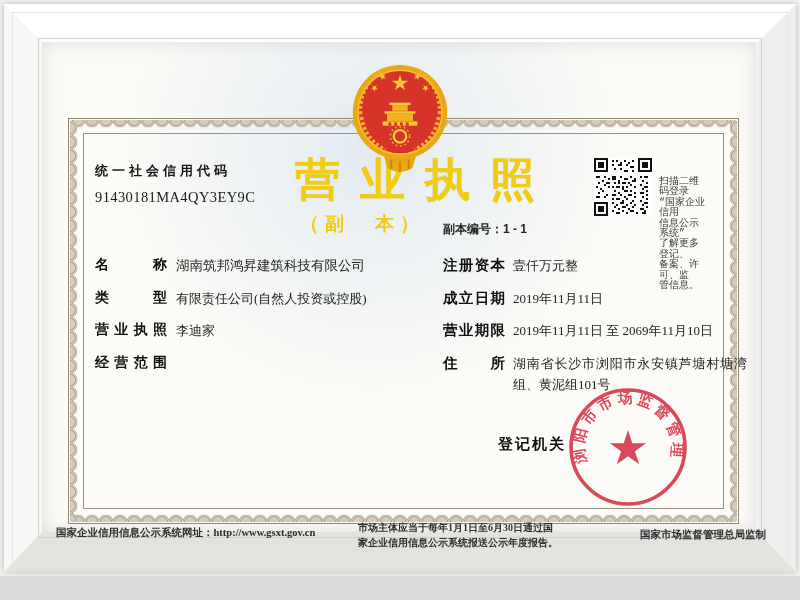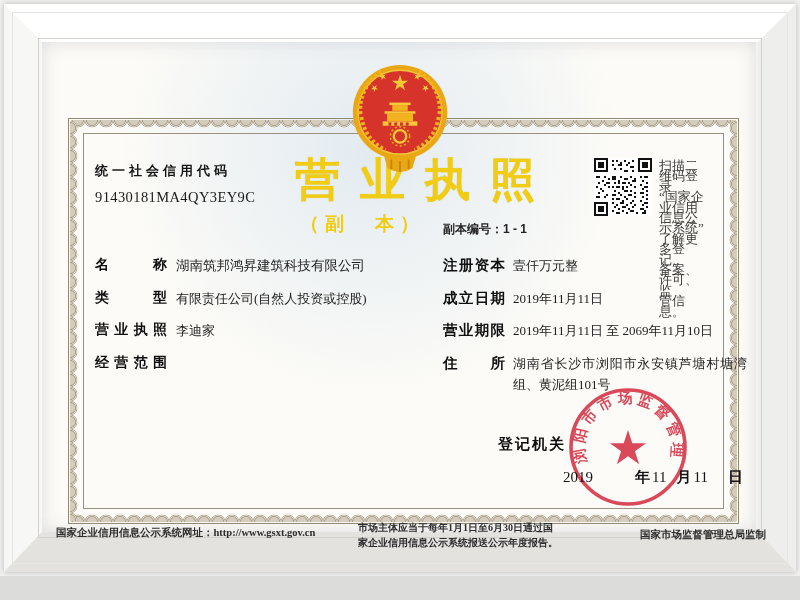--- a/index.html
+++ b/index.html
@@ -35,22 +35,22 @@
     letter-spacing:4px;color:#151515;}
   .credit-value{position:absolute;left:95px;top:189px;font-family:"Liberation Serif",serif;
     font-size:14.5px;letter-spacing:.4px;color:#1b1b1b;}
   .title{position:absolute;left:240px;top:150px;width:330px;text-align:center;
     font-size:45px;font-weight:bold;letter-spacing:20px;padding-left:20px;color:#f0cd12;
     text-shadow:0 0 1px rgba(214,160,0,.55);}
   .subtitle{position:absolute;left:300px;top:211px;width:200px;text-align:left;
     font-size:19px;font-weight:bold;letter-spacing:6px;color:#f0cd12;}
   .copy-no{position:absolute;left:443px;top:221px;font-size:12px;font-weight:bold;color:#222;}
   .qr{position:absolute;left:594px;top:158px;width:58px;height:58px;background:#fff;}
-  .qr-caption{position:absolute;left:659px;top:161px;width:48px;font-size:13px;line-height:10.4px;
-    color:#3a3a3a;font-family:Liberation Serif, serif;}
+  .qr-caption{position:absolute;left:659px;top:177px;width:48px;font-size:10px;line-height:10.4px;
+    color:#3a3a3a;font-family:Liberation Mono, monospace;}
 
   
   .lbl{position:absolute;font-weight:bold;color:#101010;text-align:justify;text-align-last:justify;}
   .lbl.left{left:95px;width:72px;font-size:14px;}
   .lbl.right{left:443px;width:62px;font-size:14.5px;}
   .val{position:absolute;font-family:"Liberation Serif",serif;font-size:13px;color:#1d1d1d;line-height:20.5px;}
   .val.left{left:176px;width:290px;text-align:justify;}
   .val.right{left:513px;width:234px;text-align:justify;}
 
   .registrar{position:absolute;left:498px;top:435px;width:66px;font-size:15px;font-weight:bold;
@@ -273,23 +273,20 @@
 
   <svg class="seal" viewBox="0 0 130 130">
     <circle cx="65" cy="65" r="57" fill="none" stroke="#d93a4e" stroke-width="3.6"></circle>
     <polygon points="0,-10 2.25,-3.09 9.51,-3.09 3.63,1.18 5.88,8.09 0,3.82 -5.88,8.09 -3.63,1.18 -9.51,-3.09 -2.25,-3.09" fill="#d93a4e" transform="translate(65,67) scale(1.9)"></polygon>
     <path id="sealArc" d="M 23.7,80 A 44,44 0 1 1 106.3,80" fill="none"></path>
     <text font-size="14.5" font-weight="bold" fill="#d93a4e" font-family="Liberation Sans,sans-serif">
       <textPath href="#sealArc" startOffset="0" textLength="182" lengthAdjust="spacing">浏阳市市场监督管理局</textPath>
     </text>
   </svg>
 
-  <div class="date-row">
-    <span class="num dp-y">2019</span><span class="unit">年</span><span class="num dp-n1">11</span><span class="unit">月</span><span class="num dp-n2">11</span><span class="unit">日</span>
-  </div>
 
   <div class="footer-left">国家企业信用信息公示系统网址：http://www.gsxt.gov.cn</div>
   <div class="footer-center">
     <div>市场主体应当于每年1月1日至6月30日通过国</div>
     <div>家企业信用信息公示系统报送公示年度报告。</div>
   </div>
   <div class="footer-right">国家市场监督管理总局监制</div>
 
 </div>
 

